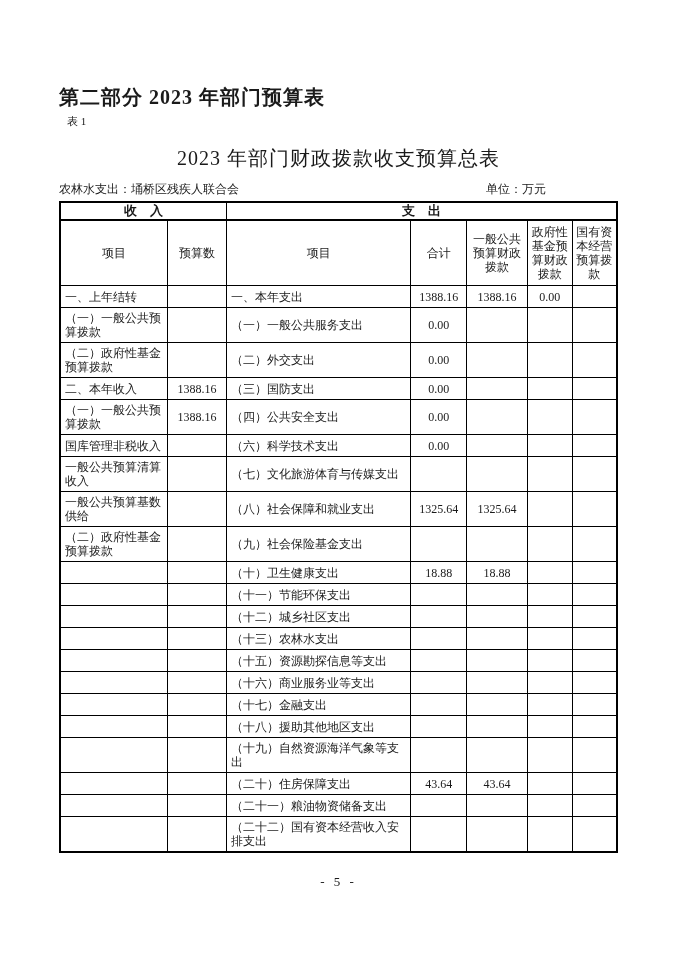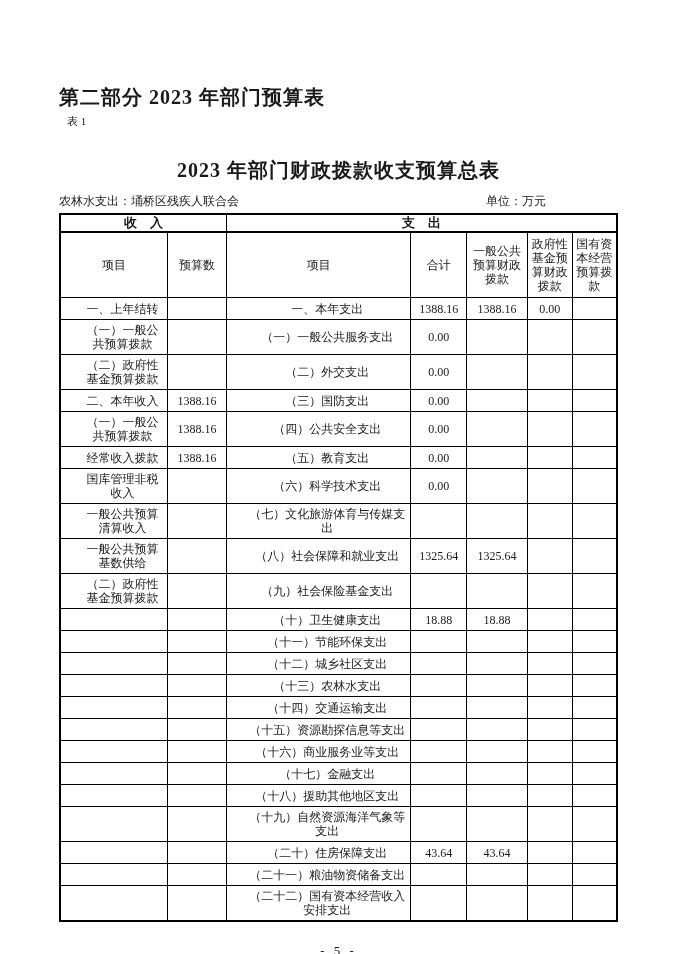--- a/index.html
+++ b/index.html
@@ -22,23 +22,23 @@
     line-height: 22px;
   }
   .table-label {
     font-size: 11px;
     margin-top: 6px;
     padding-left: 8px;
   }
   .table-title {
     text-align: center;
     font-size: 20px;
-    font-weight: bold;
+    font-weight: normal;
     letter-spacing: 1px;
-    margin-top: 30px;
+    margin-top: 18px;
     line-height: 22px;
   }
   .info-row {
     display: flex;
     justify-content: space-between;
     font-size: 12px;
     margin-top: 12px;
     margin-bottom: 4px;
     padding-right: 72px;
     line-height: 16px;
@@ -64,22 +64,22 @@
     text-align: center;
     padding: 1px 2px;
     border-bottom-width: 2px;
   }
   tr.col-header th {
     height: 59px;
     text-align: center;
     padding: 4px 2px;
   }
   td.item {
-    text-align: center;
-    padding: 3px 3px 3px 20px;
+    text-align: left;
+    padding: 3px 3px 3px 4px;
     height: 22px;
   }
   td.num {
     text-align: center;
     padding: 3px 1px;
     height: 22px;
   }
   .footer {
     text-align: center;
     font-size: 13px;
@@ -168,29 +168,20 @@
         <tr>
           <td class="item">（一）一般公共预算拨款</td>
           <td class="num">1388.16</td>
           <td class="item">（四）公共安全支出</td>
           <td class="num">0.00</td>
           <td class="num"></td>
           <td class="num"></td>
           <td class="num"></td>
         </tr>
         <tr>
-          <td class="item">经常收入拨款</td>
-          <td class="num">1388.16</td>
-          <td class="item">（五）教育支出</td>
-          <td class="num">0.00</td>
-          <td class="num"></td>
-          <td class="num"></td>
-          <td class="num"></td>
-        </tr>
-        <tr>
           <td class="item">国库管理非税收入</td>
           <td class="num"></td>
           <td class="item">（六）科学技术支出</td>
           <td class="num">0.00</td>
           <td class="num"></td>
           <td class="num"></td>
           <td class="num"></td>
         </tr>
         <tr>
           <td class="item">一般公共预算清算收入</td>
@@ -251,29 +242,20 @@
           <td class="num"></td>
           <td class="item">（十三）农林水支出</td>
           <td class="num"></td>
           <td class="num"></td>
           <td class="num"></td>
           <td class="num"></td>
         </tr>
         <tr>
           <td class="item"></td>
           <td class="num"></td>
-          <td class="item">（十四）交通运输支出</td>
-          <td class="num"></td>
-          <td class="num"></td>
-          <td class="num"></td>
-          <td class="num"></td>
-        </tr>
-        <tr>
-          <td class="item"></td>
-          <td class="num"></td>
           <td class="item">（十五）资源勘探信息等支出</td>
           <td class="num"></td>
           <td class="num"></td>
           <td class="num"></td>
           <td class="num"></td>
         </tr>
         <tr>
           <td class="item"></td>
           <td class="num"></td>
           <td class="item">（十六）商业服务业等支出</td>

